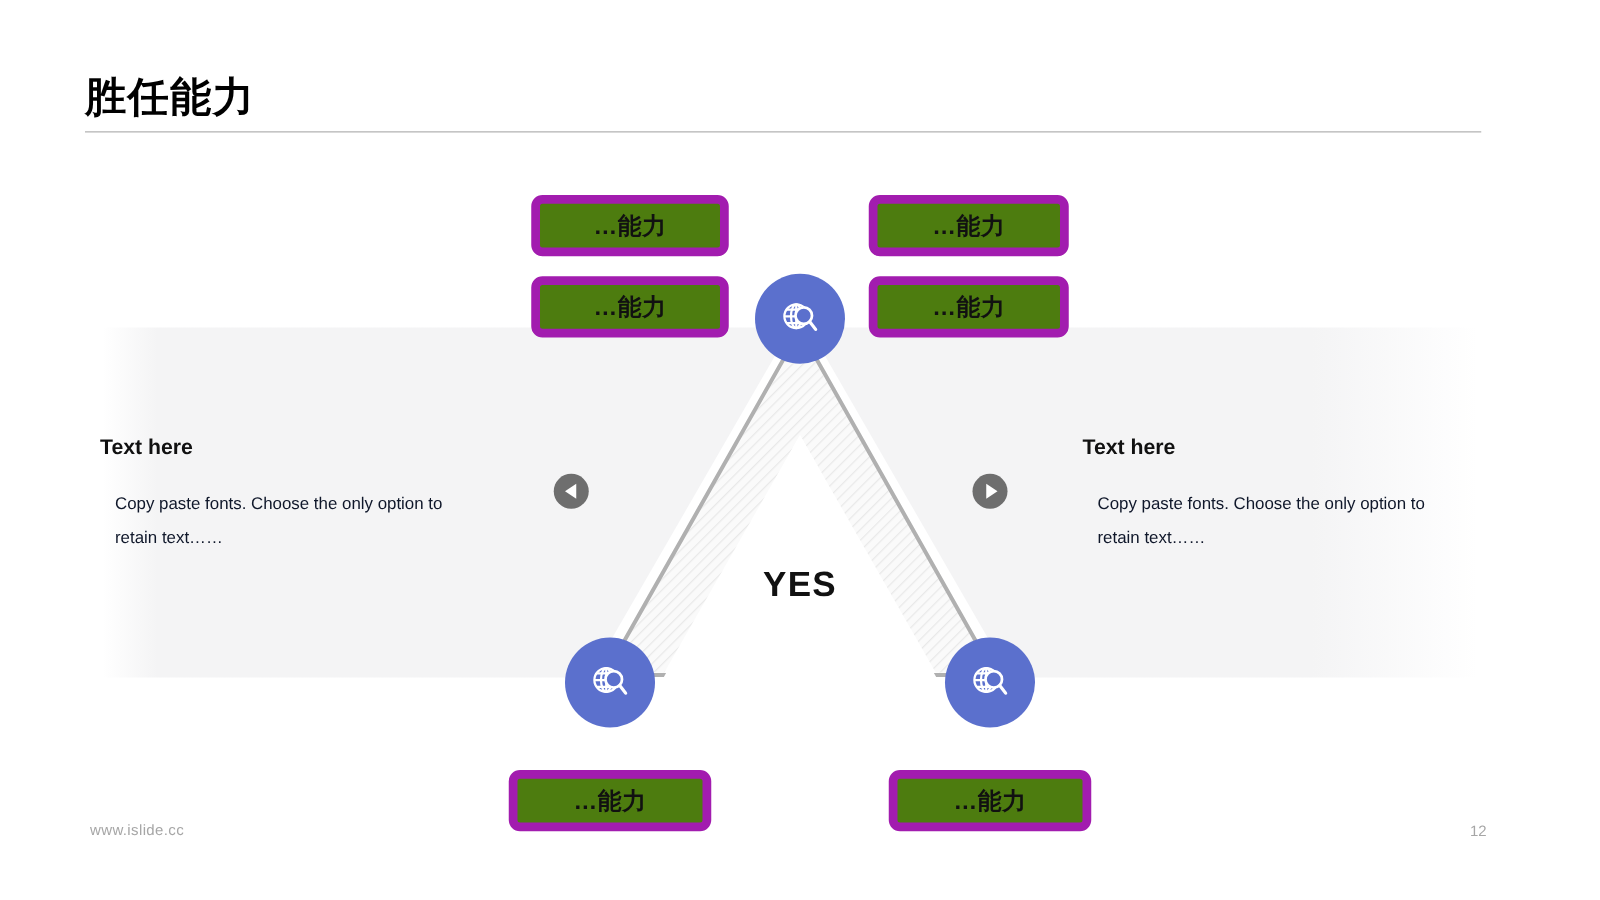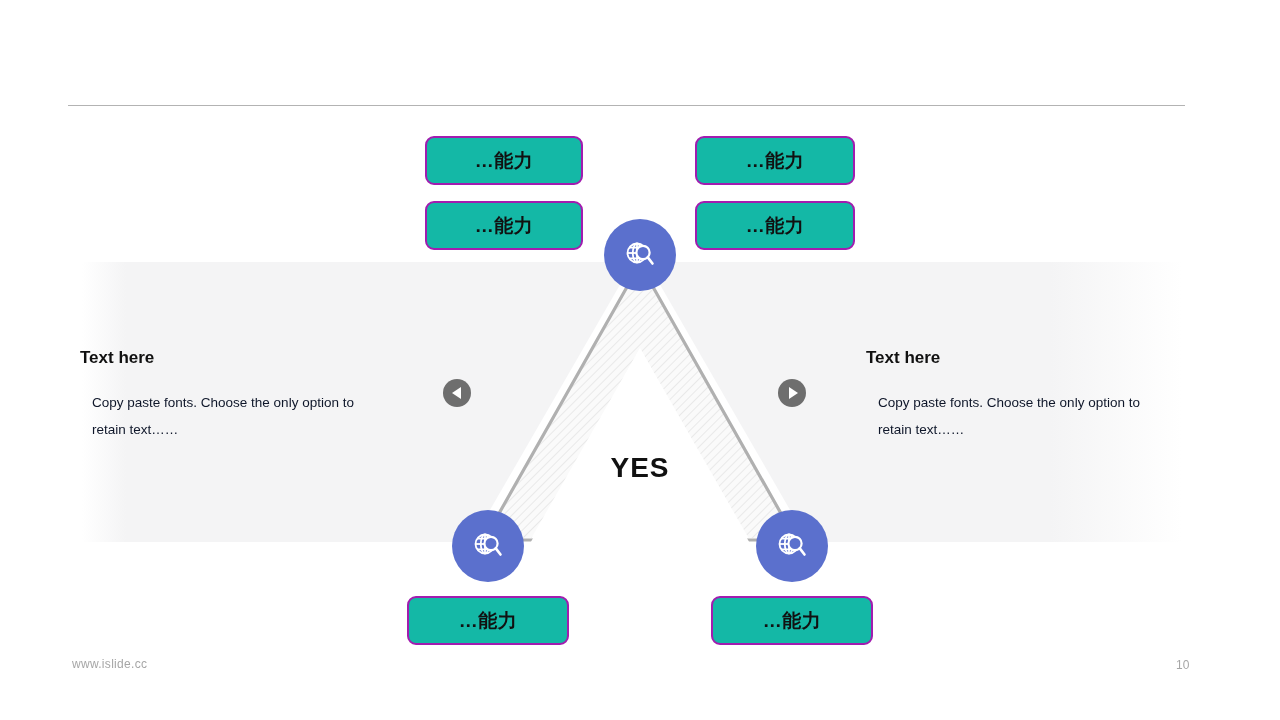--- a/index.html
+++ b/index.html
@@ -54,30 +54,31 @@
         rgba(244,244,245,0) 0%,
         rgba(244,244,245,1) 4%,
         rgba(244,244,245,1) 88%,
         rgba(244,244,245,0) 100%);
   }
 
   
   .cap-box {
     position: absolute;
     box-sizing: border-box;
-    border: 2px solid #a21caf;
+    border: 7px solid #a21caf;
     border-radius: 9px;
-    background: #14b8a6;
+    background: #4d7c0f;
     display: flex;
     align-items: center;
     justify-content: center;
     font-size: 19px;
     font-weight: bold;
     color: #111111;
     letter-spacing: 0.5px;
+    margin-top: 20px;
   }
   .cap-tl  { left: 425px; top: 136px; width: 158px; height: 49px; }
   .cap-tr  { left: 695px; top: 136px; width: 160px; height: 49px; }
   .cap-ml  { left: 425px; top: 201px; width: 158px; height: 49px; }
   .cap-mr  { left: 695px; top: 201px; width: 160px; height: 49px; }
   .cap-bl  { left: 407px; top: 596px; width: 162px; height: 49px; }
   .cap-br  { left: 711px; top: 596px; width: 162px; height: 49px; }
 
   
   .triangle-wrap {
@@ -172,20 +173,21 @@
     top: 658px;
     font-size: 12px;
     color: #a6a6a6;
   }
 </style>
 </head>
 <body>
 
 <div id="slide">
 
+  <div class="slide-title">胜任能力</div>
   <div class="title-rule"></div>
 
   <div class="bg-band"></div>
 
   <div class="triangle-wrap">
     <svg width="400" height="340" viewBox="0 0 400 340" xmlns="http://www.w3.org/2000/svg">
       <defs>
         <pattern id="hatch" width="6" height="6" patternTransform="rotate(45)" patternUnits="userSpaceOnUse">
           <rect width="6" height="6" fill="#fafafa"></rect>
           <line x1="0" y1="0" x2="0" y2="6" stroke="#e9e9e9" stroke-width="2"></line>
@@ -278,15 +280,15 @@
   </div>
 
   <div class="arrow-btn arrow-prev">
     <span class="tri-glyph tri-left"></span>
   </div>
   <div class="arrow-btn arrow-next">
     <span class="tri-glyph tri-right"></span>
   </div>
 
   <div class="footer-url">www.islide.cc</div>
-  <div class="footer-page">10</div>
+  <div class="footer-page">12</div>
 
 </div>
 
 </body></html>

